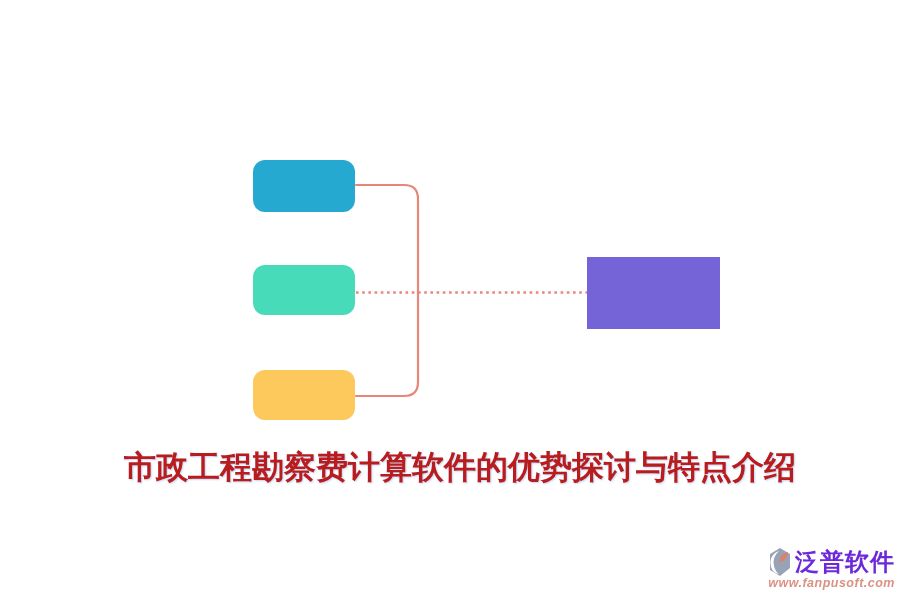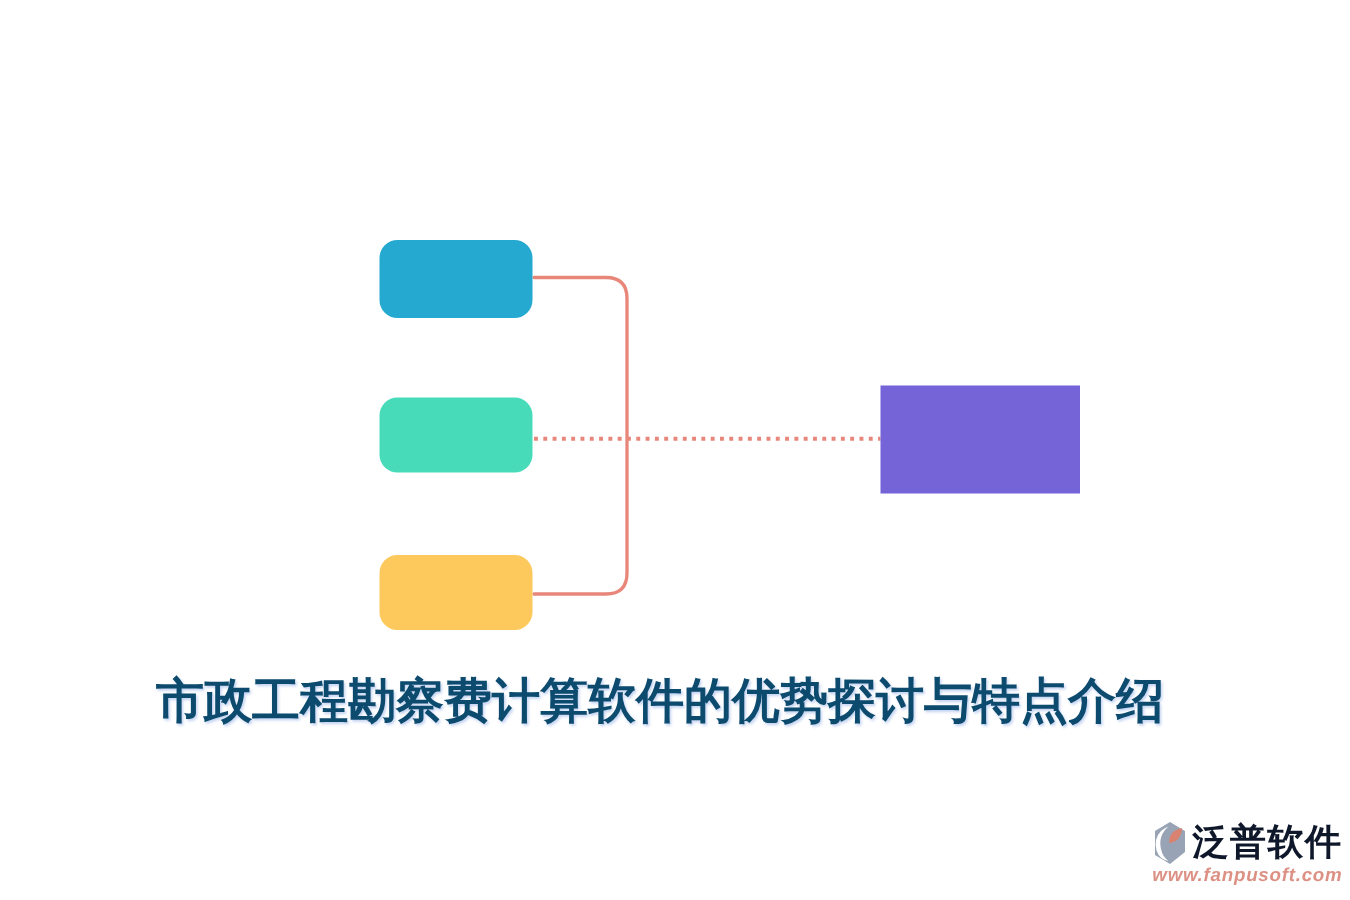--- a/index.html
+++ b/index.html
@@ -80,27 +80,27 @@
     <path d="M 356 185 H 404 Q 418 185 418 199 V 382 Q 418 396 404 396 H 356" fill="none" stroke-width="2.2" stroke-linecap="round" stroke="#E8867A"></path>
     <path d="M 356 292.5 H 587" fill="none" stroke-width="2.6" stroke-dasharray="2.6 3.6" stroke="#E8867A"></path>
   </svg>
 
   <div class="node node-top" style="background-color: rgb(38, 169, 208);"></div>
   <div class="node node-middle" style="background-color: rgb(71, 219, 185);"></div>
   <div class="node node-bottom" style="background-color: rgb(253, 201, 92);"></div>
 
   <div class="node node-right" style="background-color: rgb(117, 99, 216);"></div>
 
-  <div class="page-title" style="color: #0c4a6e;">市政工程勘察费计算软件的优势探讨与特点介绍</div>
+  <div class="page-title" style="color: #b91c1c; padding-left: 20px;">市政工程勘察费计算软件的优势探讨与特点介绍</div>
 
   <div class="footer-logo">
     <div class="brand-row">
       <svg class="logo-icon-svg" width="26" height="30" viewBox="0 0 26 30" xmlns="http://www.w3.org/2000/svg">
         <polygon points="13,1 23,7 23,21 13,29 3,23 3,7" fill="#98A3B5"></polygon>
         <path fill="#ffffff" d="M12 4 Q5 10 7 19 Q8 24 12 27 Q6 26 4 20 Q2 12 7 7 Q9 5 12 4 Z"></path>
         <path d="M12.5 15 Q12 7 21 5 Q20.5 14 12.5 15 Z" fill="#D9826F"></path>
       </svg>
-      <span class="brand-text" style="color: #0f172a;">泛普软件</span>
+      <span class="brand-text" style="color: #6d28d9;">泛普软件</span>
     </div>
     <div class="url-text" style="color: rgb(220, 145, 132); font-style: italic;">www.fanpusoft.com</div>
   </div>
 
 </div>
 
 </body></html>

